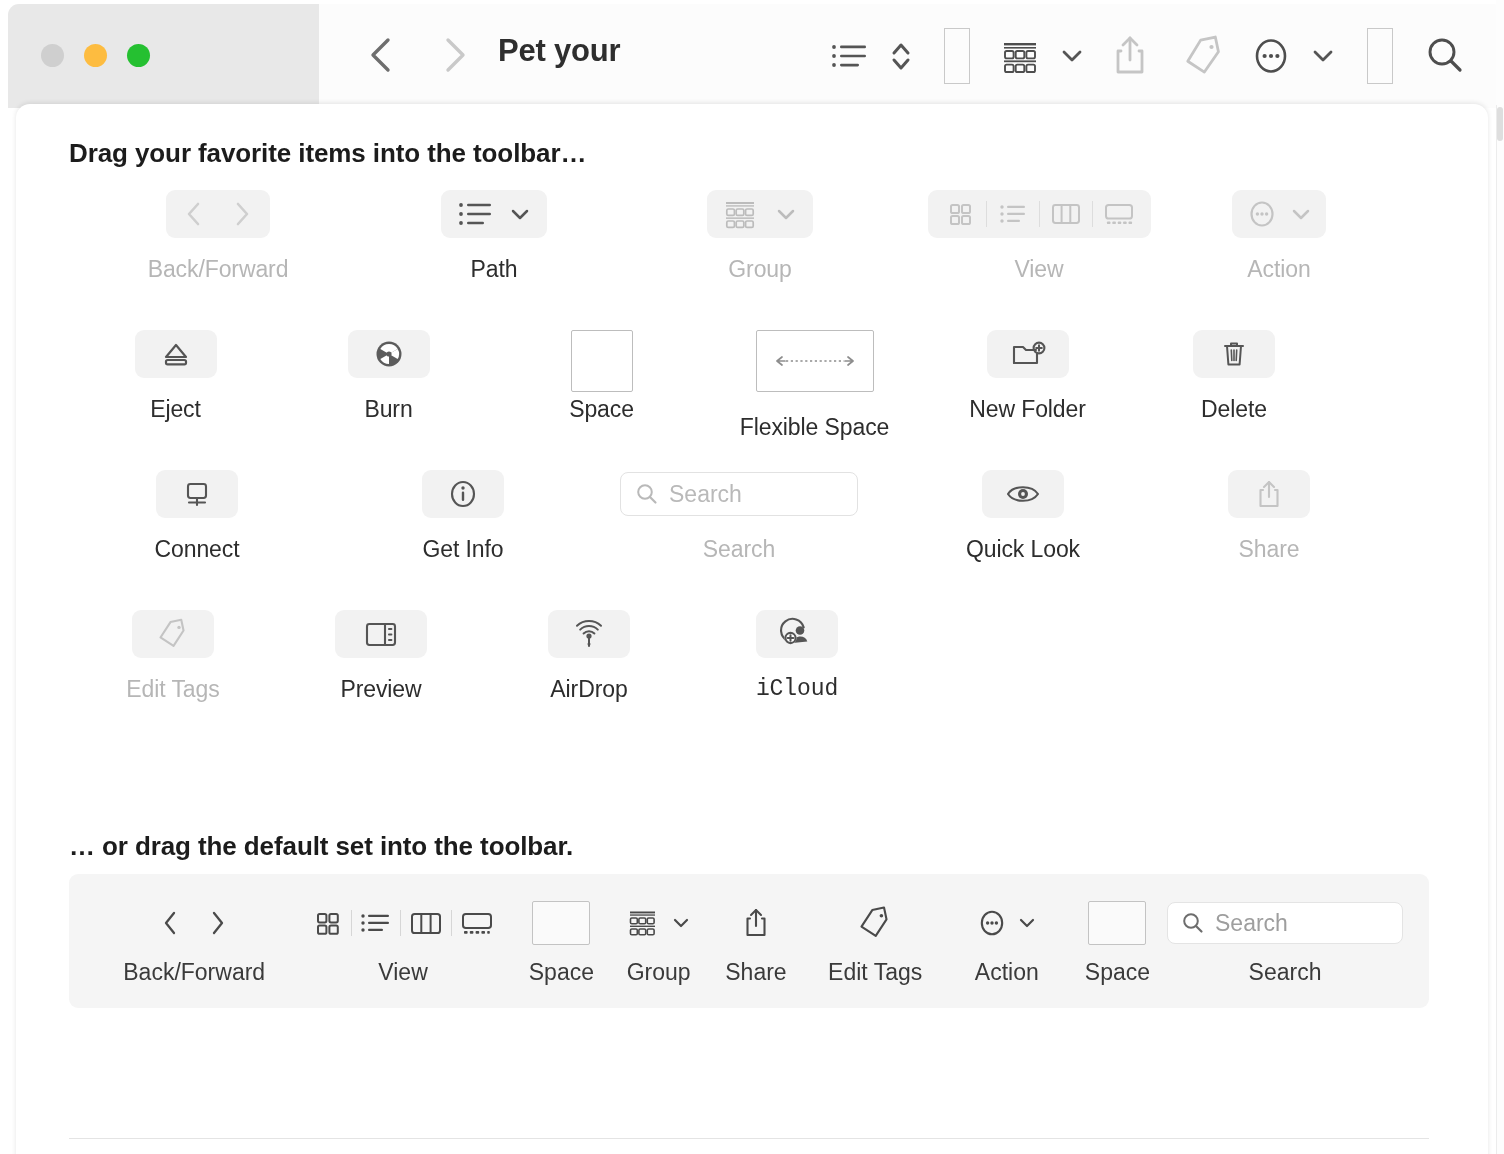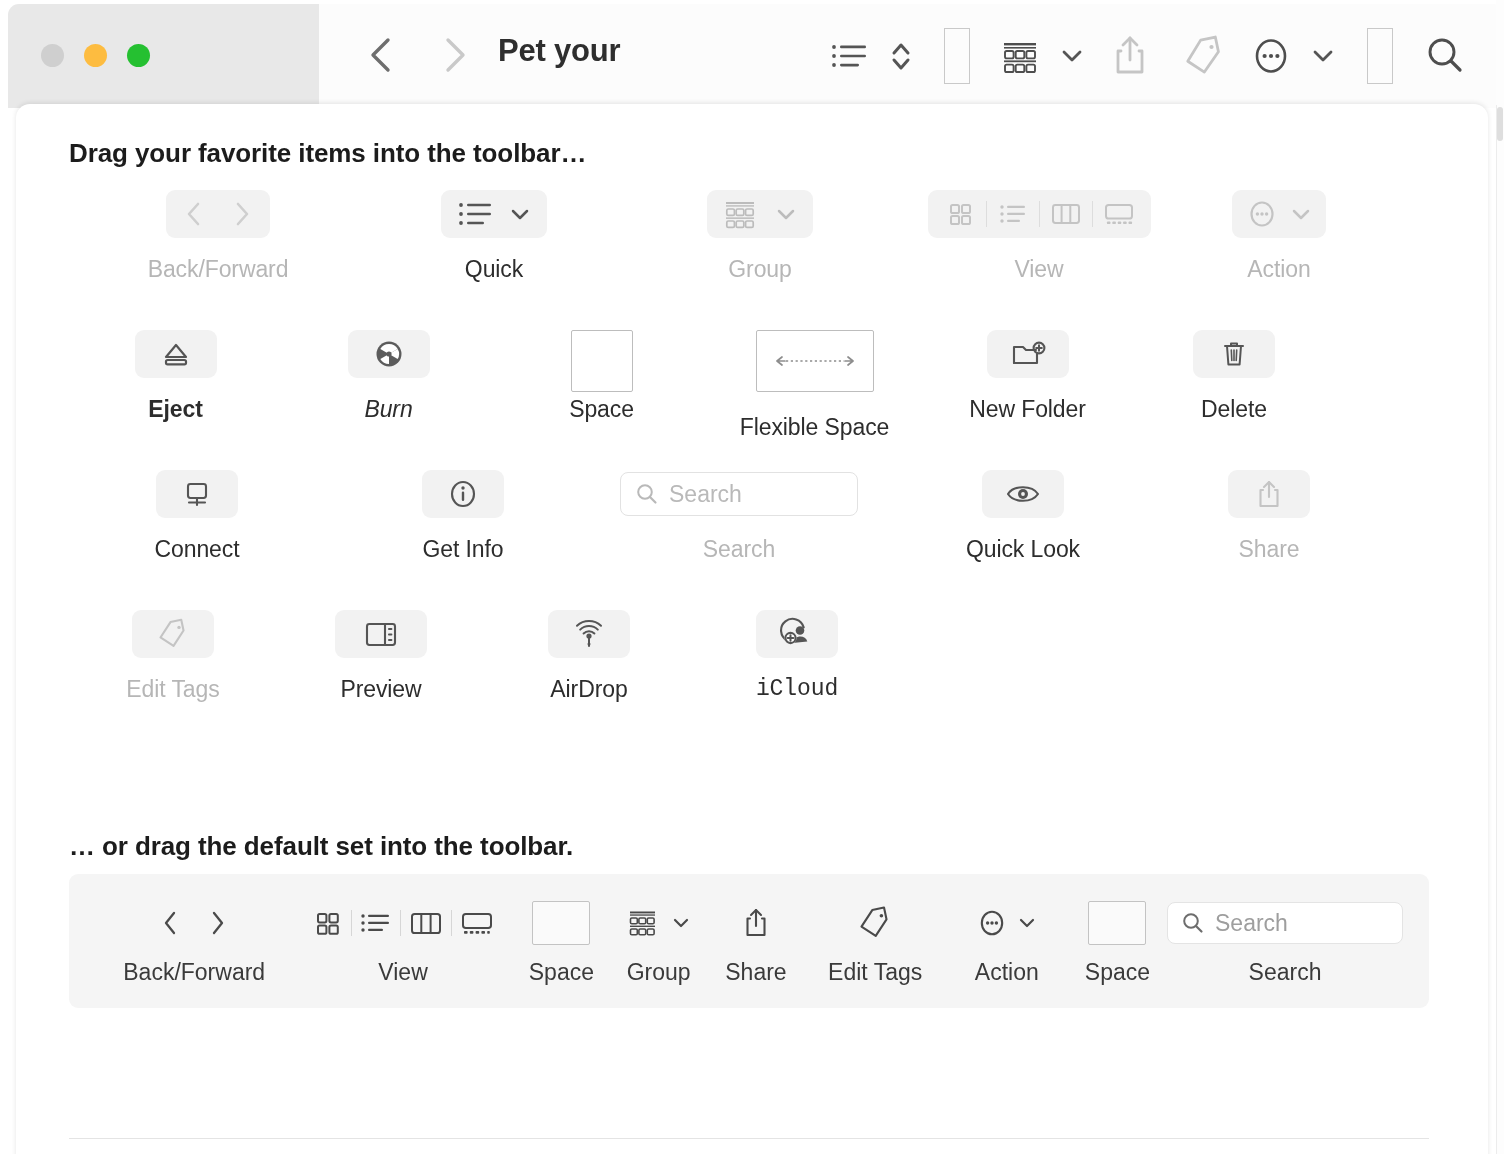--- a/index.html
+++ b/index.html
@@ -331,21 +331,21 @@
                 <circle cx="4" cy="15" r="1.9" fill="#555"></circle>
                 <circle cx="4" cy="24" r="1.9" fill="#555"></circle>
               <rect x="10" y="4.7" width="24" height="2.5" rx="1.2" fill="#555"></rect>
               <rect x="10" y="13.7" width="24" height="2.5" rx="1.2" fill="#555"></rect>
               <rect x="10" y="22.7" width="17" height="2.5" rx="1.2" fill="#555"></rect>
             </svg>
             <svg width="22" height="16" viewBox="0 0 22 16">
                 <path d="M4 5 L11 12 L18 5" fill="none" stroke="#555" stroke-width="2.5" stroke-linecap="round" stroke-linejoin="round"></path>
               </svg>
           </div>
-          <div class="plabel">Quick</div>
+          <div class="plabel">Path</div>
         </div>
 
         <div class="pcell" style="width:278px;">
           <div class="pchip" style="padding:0 16px;gap:14px;">
             <svg width="38" height="32" viewBox="0 0 38 32">
               <rect x="3" y="4" width="28" height="2" fill="#bcbcbc"></rect>
               <rect x="3" y="7.2" width="28" height="1.4" fill="#bcbcbc"></rect>
               <rect x="3.8" y="11" width="7.6" height="6.4" rx="1.4" fill="none" stroke="#bcbcbc" stroke-width="1.7"></rect>
               <rect x="13.2" y="11" width="7.6" height="6.4" rx="1.4" fill="none" stroke="#bcbcbc" stroke-width="1.7"></rect>
               <rect x="22.6" y="11" width="7.6" height="6.4" rx="1.4" fill="none" stroke="#bcbcbc" stroke-width="1.7"></rect>
@@ -415,31 +415,31 @@
             </svg>
             <svg width="22" height="16" viewBox="0 0 22 16">
                 <path d="M4 5 L11 12 L18 5" fill="none" stroke="#c4c4c4" stroke-width="2.5" stroke-linecap="round" stroke-linejoin="round"></path>
               </svg>
           </div>
           <div class="plabel dim">Action</div>
         </div>
       </div>
 
       <div class="prow">
-        <div class="pcell" style="width:213px;font-weight:bold;">
+        <div class="pcell" style="width:213px;">
           <div class="pchip" style="width:82px;">
             <svg width="34" height="32" viewBox="0 0 34 32">
               <path d="M17 7 L27 19 L7 19 Z" fill="none" stroke="#555" stroke-width="2.2" stroke-linejoin="round"></path>
               <rect x="7" y="22" width="20" height="4.4" rx="1.6" fill="none" stroke="#555" stroke-width="2.2"></rect>
             </svg>
           </div>
           <div class="plabel">Eject</div>
         </div>
 
-        <div class="pcell" style="width:213px;font-style:italic;">
+        <div class="pcell" style="width:213px;">
           <div class="pchip" style="width:82px;">
             <svg width="34" height="34" viewBox="0 0 34 34">
               <circle cx="17" cy="17" r="12.5" fill="#5c5c5c"></circle>
               <path d="M17 17 L8.3 12 A10 10 0 0 1 25.7 12 Z" fill="#ffffff"></path>
               <path d="M17 17 L25.7 22 A10 10 0 0 1 17 27 Z" fill="#ffffff" transform="rotate(-60 17 17)"></path>
               <path d="M17 17 L25.7 22 A10 10 0 0 1 17 27 Z" fill="#ffffff" transform="rotate(60 17 17)"></path>
               <circle cx="17" cy="17" r="2.6" fill="#5c5c5c"></circle>
             </svg>
           </div>
           <div class="plabel">Burn</div>

